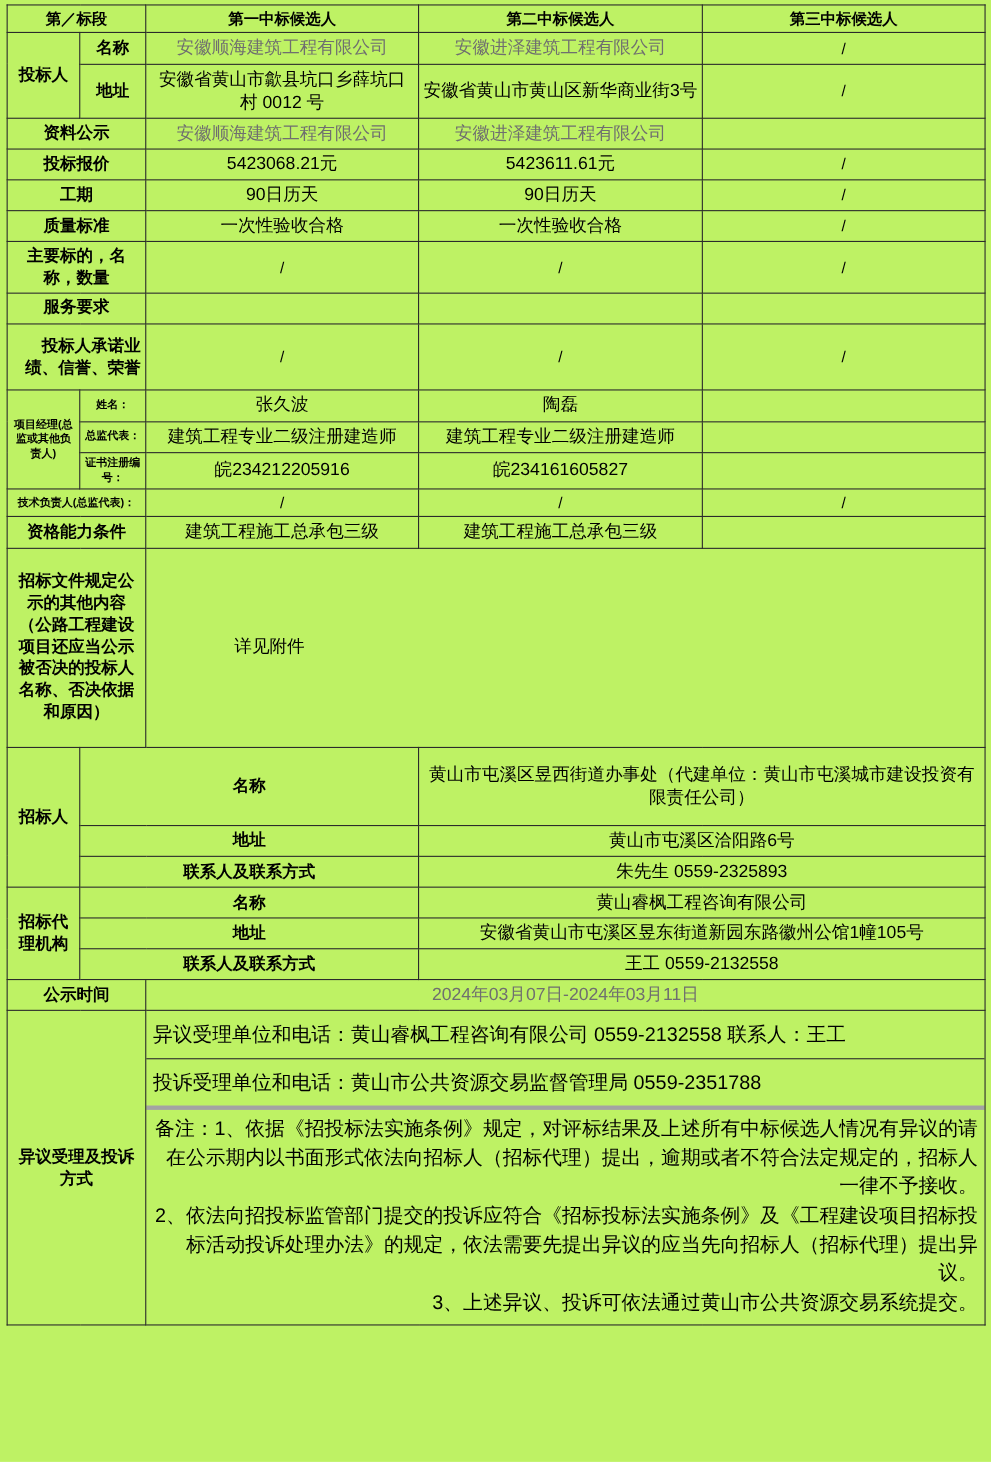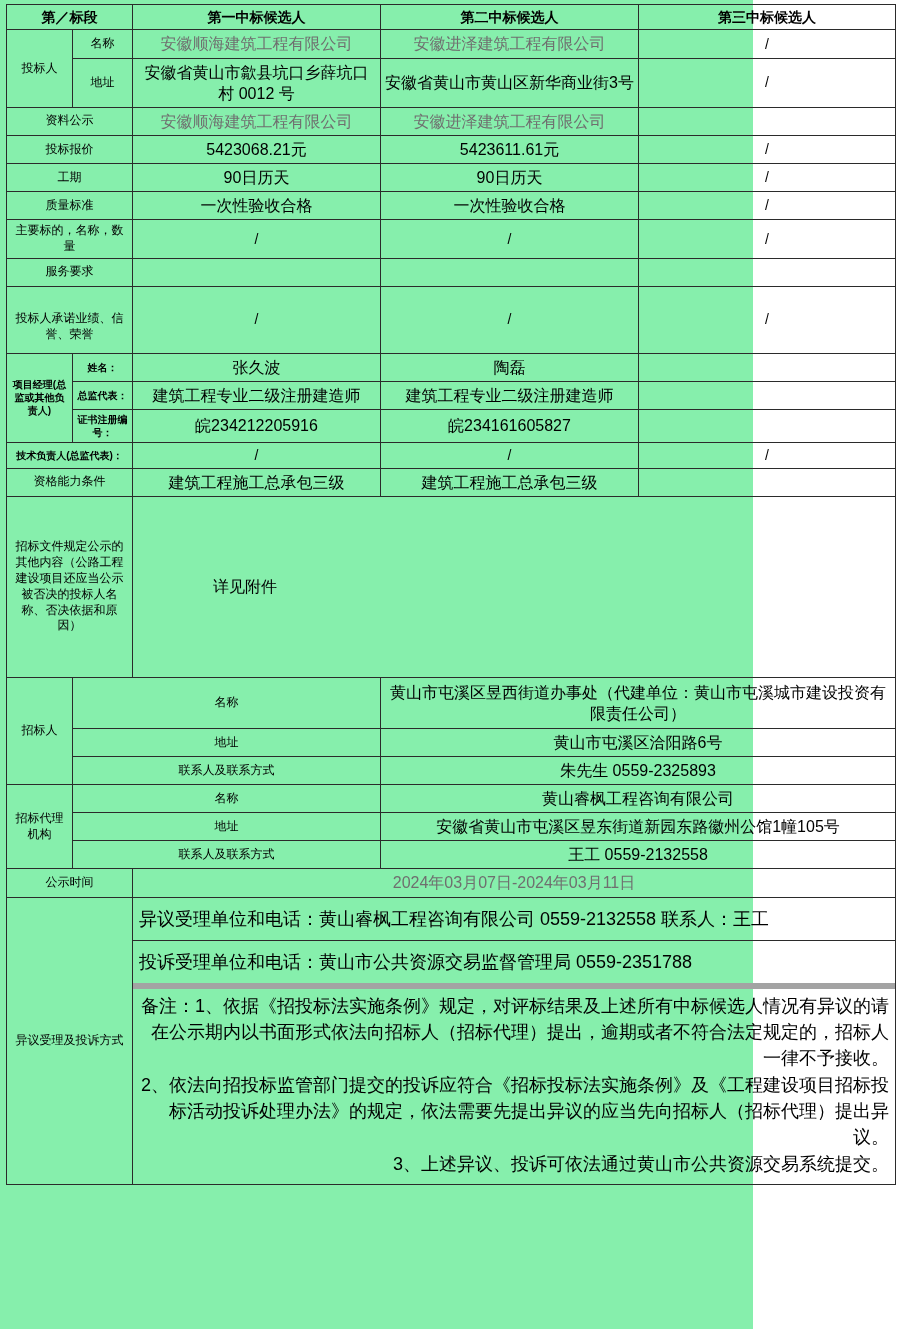--- a/index.html
+++ b/index.html
@@ -5,45 +5,45 @@
   html, body {
     margin: 0;
     padding: 0;
     background: #ffffff;
   }
   body {
     font-family: "Liberation Sans", "DejaVu Sans", sans-serif;
     color: #000000;
   }
   #sheet {
-    width: 753px;
+    width: 901px;
     min-height: 1329px;
     position: relative;
-    background: #86efac;
+    background: #bef264;
     box-sizing: border-box;
     padding: 4px 6px 6px 6px;
   }
   table.bid {
     border-collapse: collapse;
     table-layout: fixed;
     width: 889px;
     margin: 0;
     font-size: 13.2px;
   }
   table.bid td {
     border: 1px solid #2b2b2b;
     padding: 3px 4px;
     vertical-align: middle;
     text-align: center;
     line-height: 1.32;
     word-break: break-all;
   }
   .lbl {
-    font-weight: normal;
-    font-size: 12px;
+    font-weight: bold;
+    font-size: 15px;
   }
   .lbl-sm {
     font-weight: bold;
     font-size: 10px;
   }
   .hdr {
     font-weight: bold;
     font-size: 14px;
   }
   .val {
@@ -151,21 +151,21 @@
       </tr>
 
       <tr class="tall">
         <td colspan="2" class="lbl">服务要求</td>
         <td class="val"></td>
         <td class="val"></td>
         <td class="val"></td>
       </tr>
 
       <tr>
-        <td colspan="2" class="lbl pad-v" style="padding-top:24px;padding-bottom:10px;">投标人承诺业绩、信誉、荣誉</td>
+        <td colspan="2" class="lbl pad-v" style="padding-top:10px;padding-bottom:10px;text-align:right;">投标人承诺业绩、信誉、荣誉</td>
         <td class="val slash">/</td>
         <td class="val slash">/</td>
         <td class="val slash">/</td>
       </tr>
 
       <tr>
         <td rowspan="3" class="lbl-sm">项目经理(总监或其他负责人)</td>
         <td class="lbl-sm">姓名：</td>
         <td class="val lft">张久波</td>
         <td class="val lft">陶磊</td>
@@ -199,21 +199,21 @@
       </tr>
 
       <tr>
         <td colspan="2" class="lbl" style="height:168px;padding:6px 4px;">招标文件规定公示的其他内容（公路工程建设项目还应当公示被否决的投标人名称、否决依据和原因）</td>
         <td colspan="3" class="val" style="text-align:left;padding-left:80px;">详见附件</td>
       </tr>
 
       <tr>
         <td rowspan="3" class="lbl">招标人</td>
         <td colspan="2" class="lbl">名称</td>
-        <td colspan="2" class="val" style="padding:4px 8px;">黄山市屯溪区昱西街道办事处（代建单位：黄山市屯溪城市建设投资有限责任公司）</td>
+        <td colspan="2" class="val" style="padding:14px 8px;">黄山市屯溪区昱西街道办事处（代建单位：黄山市屯溪城市建设投资有限责任公司）</td>
       </tr>
       <tr class="tall">
         <td colspan="2" class="lbl">地址</td>
         <td colspan="2" class="val">黄山市屯溪区洽阳路6号</td>
       </tr>
       <tr class="tall">
         <td colspan="2" class="lbl">联系人及联系方式</td>
         <td colspan="2" class="val">朱先生  0559-2325893</td>
       </tr>
 
@@ -233,21 +233,21 @@
 
       <tr class="tall">
         <td colspan="2" class="lbl">公示时间</td>
         <td colspan="3" class="val gray">2024年03月07日-2024年03月11日</td>
       </tr>
 
       <tr>
         <td colspan="2" class="lbl">异议受理及投诉方式</td>
         <td colspan="3" style="padding:0;">
           <div class="notes" style="border-bottom:1px solid #2b2b2b;padding:8px 6px;">异议受理单位和电话：黄山睿枫工程咨询有限公司   0559-2132558   联系人：王工</div>
-          <div class="notes" style="border-bottom:6px solid #a3a3a3;padding:8px 6px;">投诉受理单位和电话：黄山市公共资源交易监督管理局  0559-2351788</div>
+          <div class="notes" style="border-bottom:4px solid #a3a3a3;padding:8px 6px;">投诉受理单位和电话：黄山市公共资源交易监督管理局  0559-2351788</div>
           <div class="notes" style="padding:4px 6px 6px 6px;">
             <p class="blk">备注：1、依据《招投标法实施条例》规定，对评标结果及上述所有中标候选人情况有异议的请在公示期内以书面形式依法向招标人（招标代理）提出，逾期或者不符合法定规定的，招标人一律不予接收。</p>
             <p class="blk">2、依法向招投标监管部门提交的投诉应符合《招标投标法实施条例》及《工程建设项目招标投标活动投诉处理办法》的规定，依法需要先提出异议的应当先向招标人（招标代理）提出异议。</p>
             <p class="blk">3、上述异议、投诉可依法通过黄山市公共资源交易系统提交。</p>
           </div>
         </td>
       </tr>
     </tbody>
   </table>
 </div>

